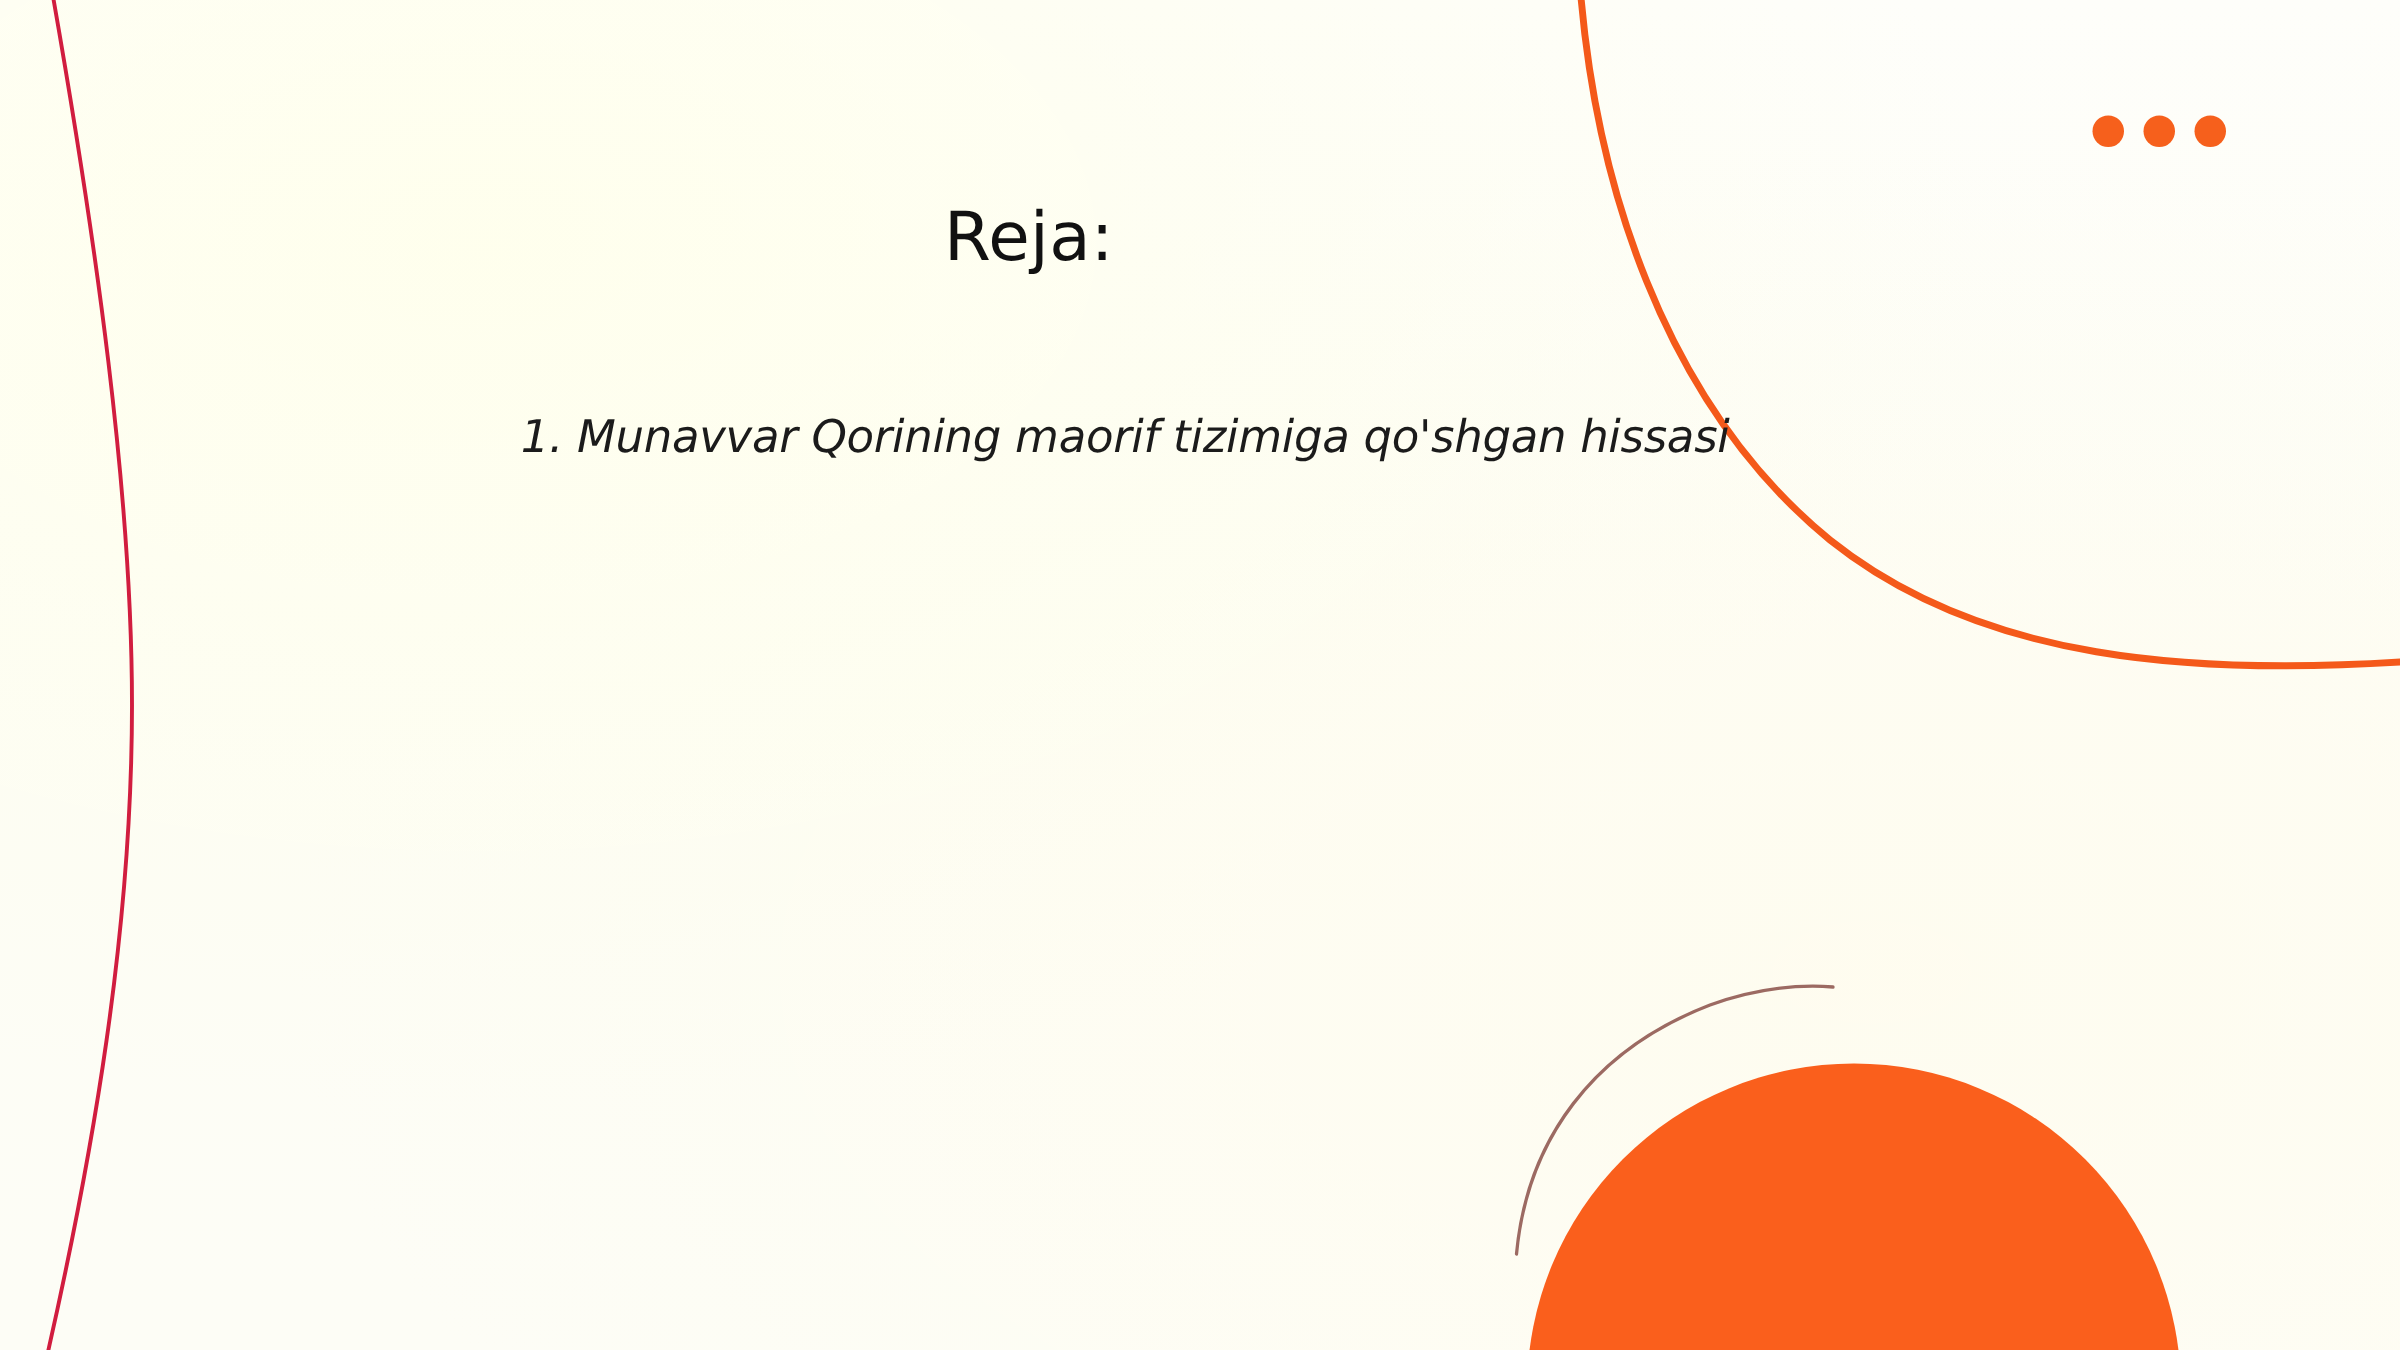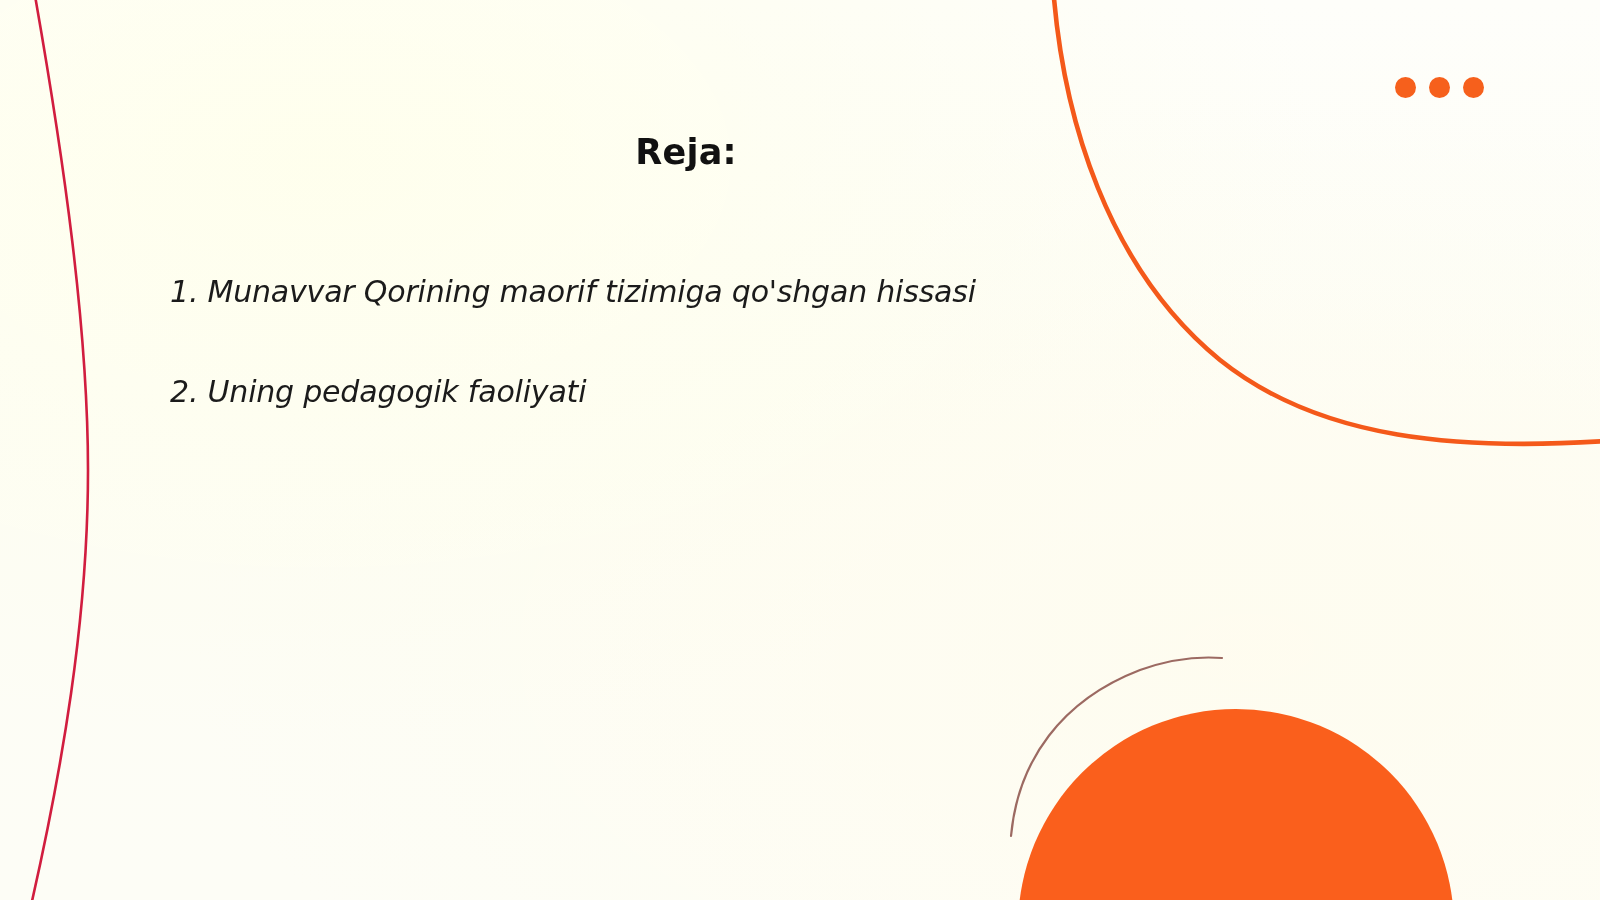--- a/index.html
+++ b/index.html
@@ -48,35 +48,36 @@
     inset: 0;
   }
 
   #page-title {
     position: absolute;
     left: 0;
     top: 133px;
     width: 1372px;
     text-align: center;
     font-family: "DejaVu Sans", sans-serif;
-    font-weight: 700;
-    font-size: 35px;
+    font-weight: 400;
+    font-size: 45px;
     letter-spacing: 0.2px;
     color: #111111;
     line-height: 1.1;
   }
 
   #agenda-list {
     position: absolute;
-    left: 170px;
+    left: 153px;
     top: 275px;
     width: 1000px;
     margin: 0;
     padding: 0;
     list-style: none;
+    text-align: right;
   }
 
   #agenda-list .agenda-item {
     font-family: "DejaVu Sans", sans-serif;
     font-style: italic;
     font-weight: 400;
     font-size: 30px;
     line-height: 1.15;
     color: #1b1b1b;
     white-space: nowrap;
@@ -126,17 +127,16 @@
     <span class="dot"></span>
     <span class="dot"></span>
   </div>
 
   <div id="content">
 
     <div id="page-title">Reja:</div>
 
     <ul id="agenda-list">
       <li class="agenda-item">1. Munavvar Qorining maorif tizimiga qo'shgan hissasi</li>
-      <li class="agenda-item">2. Uning pedagogik faoliyati</li>
     </ul>
 
   </div>
 </div>
 
 </body></html>

